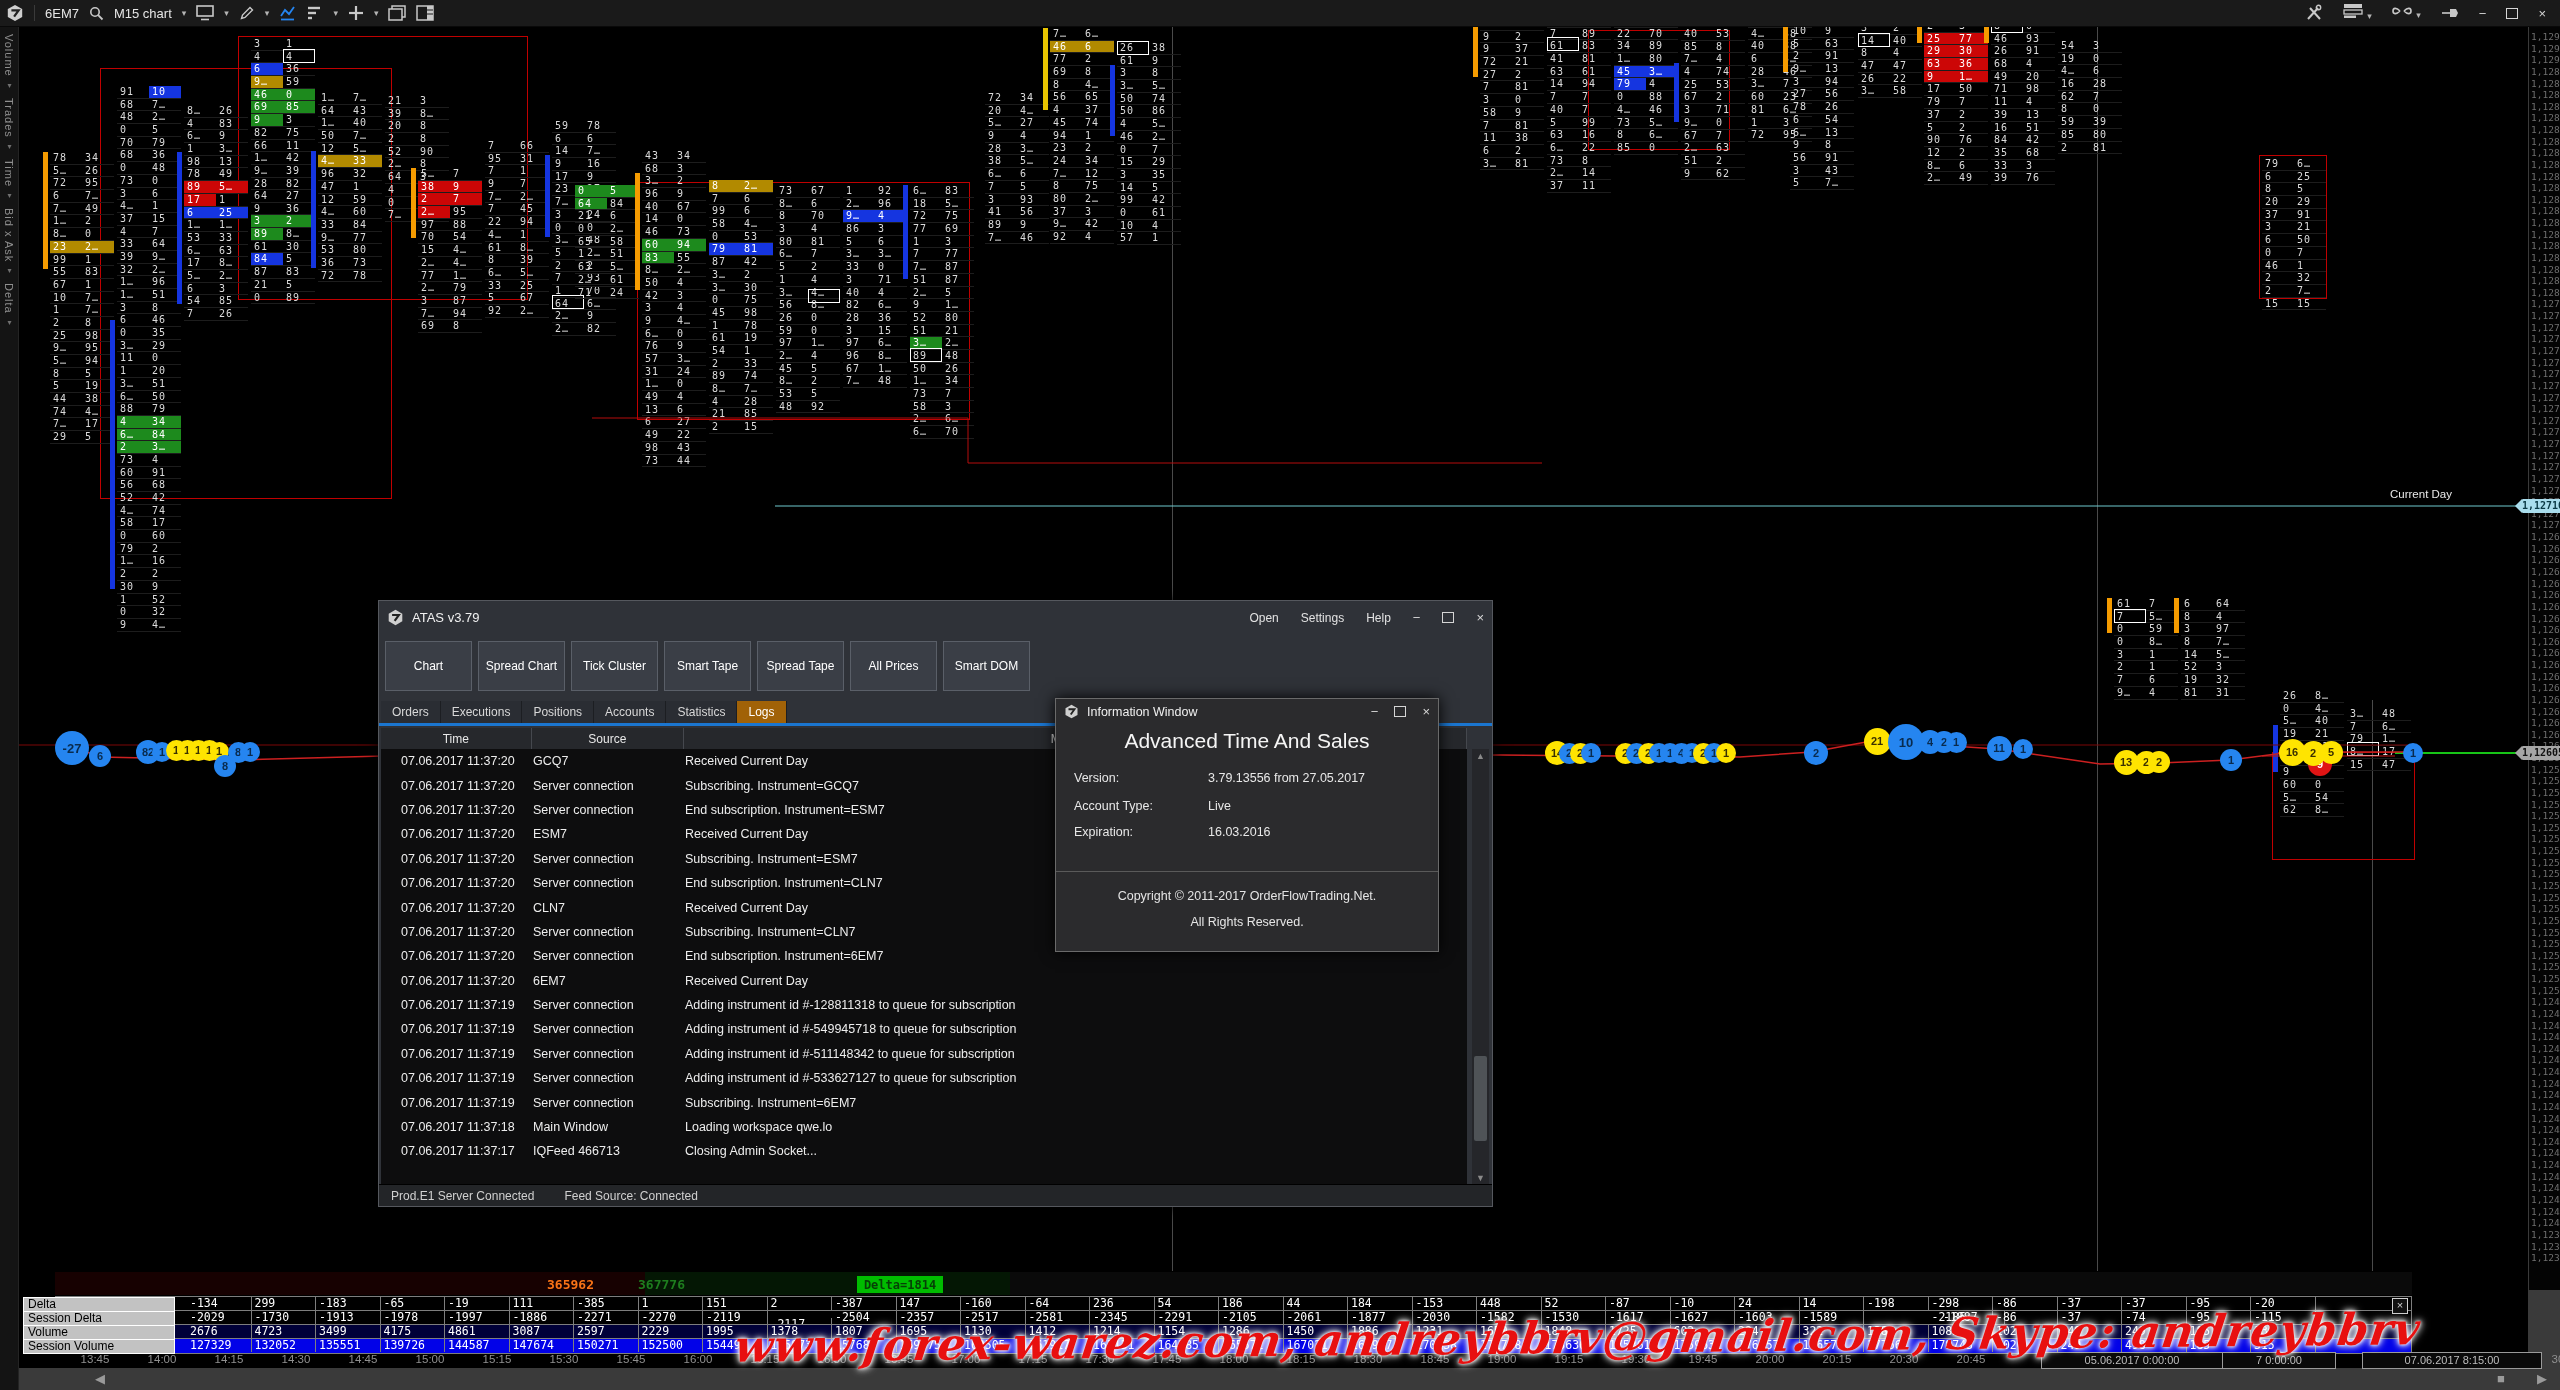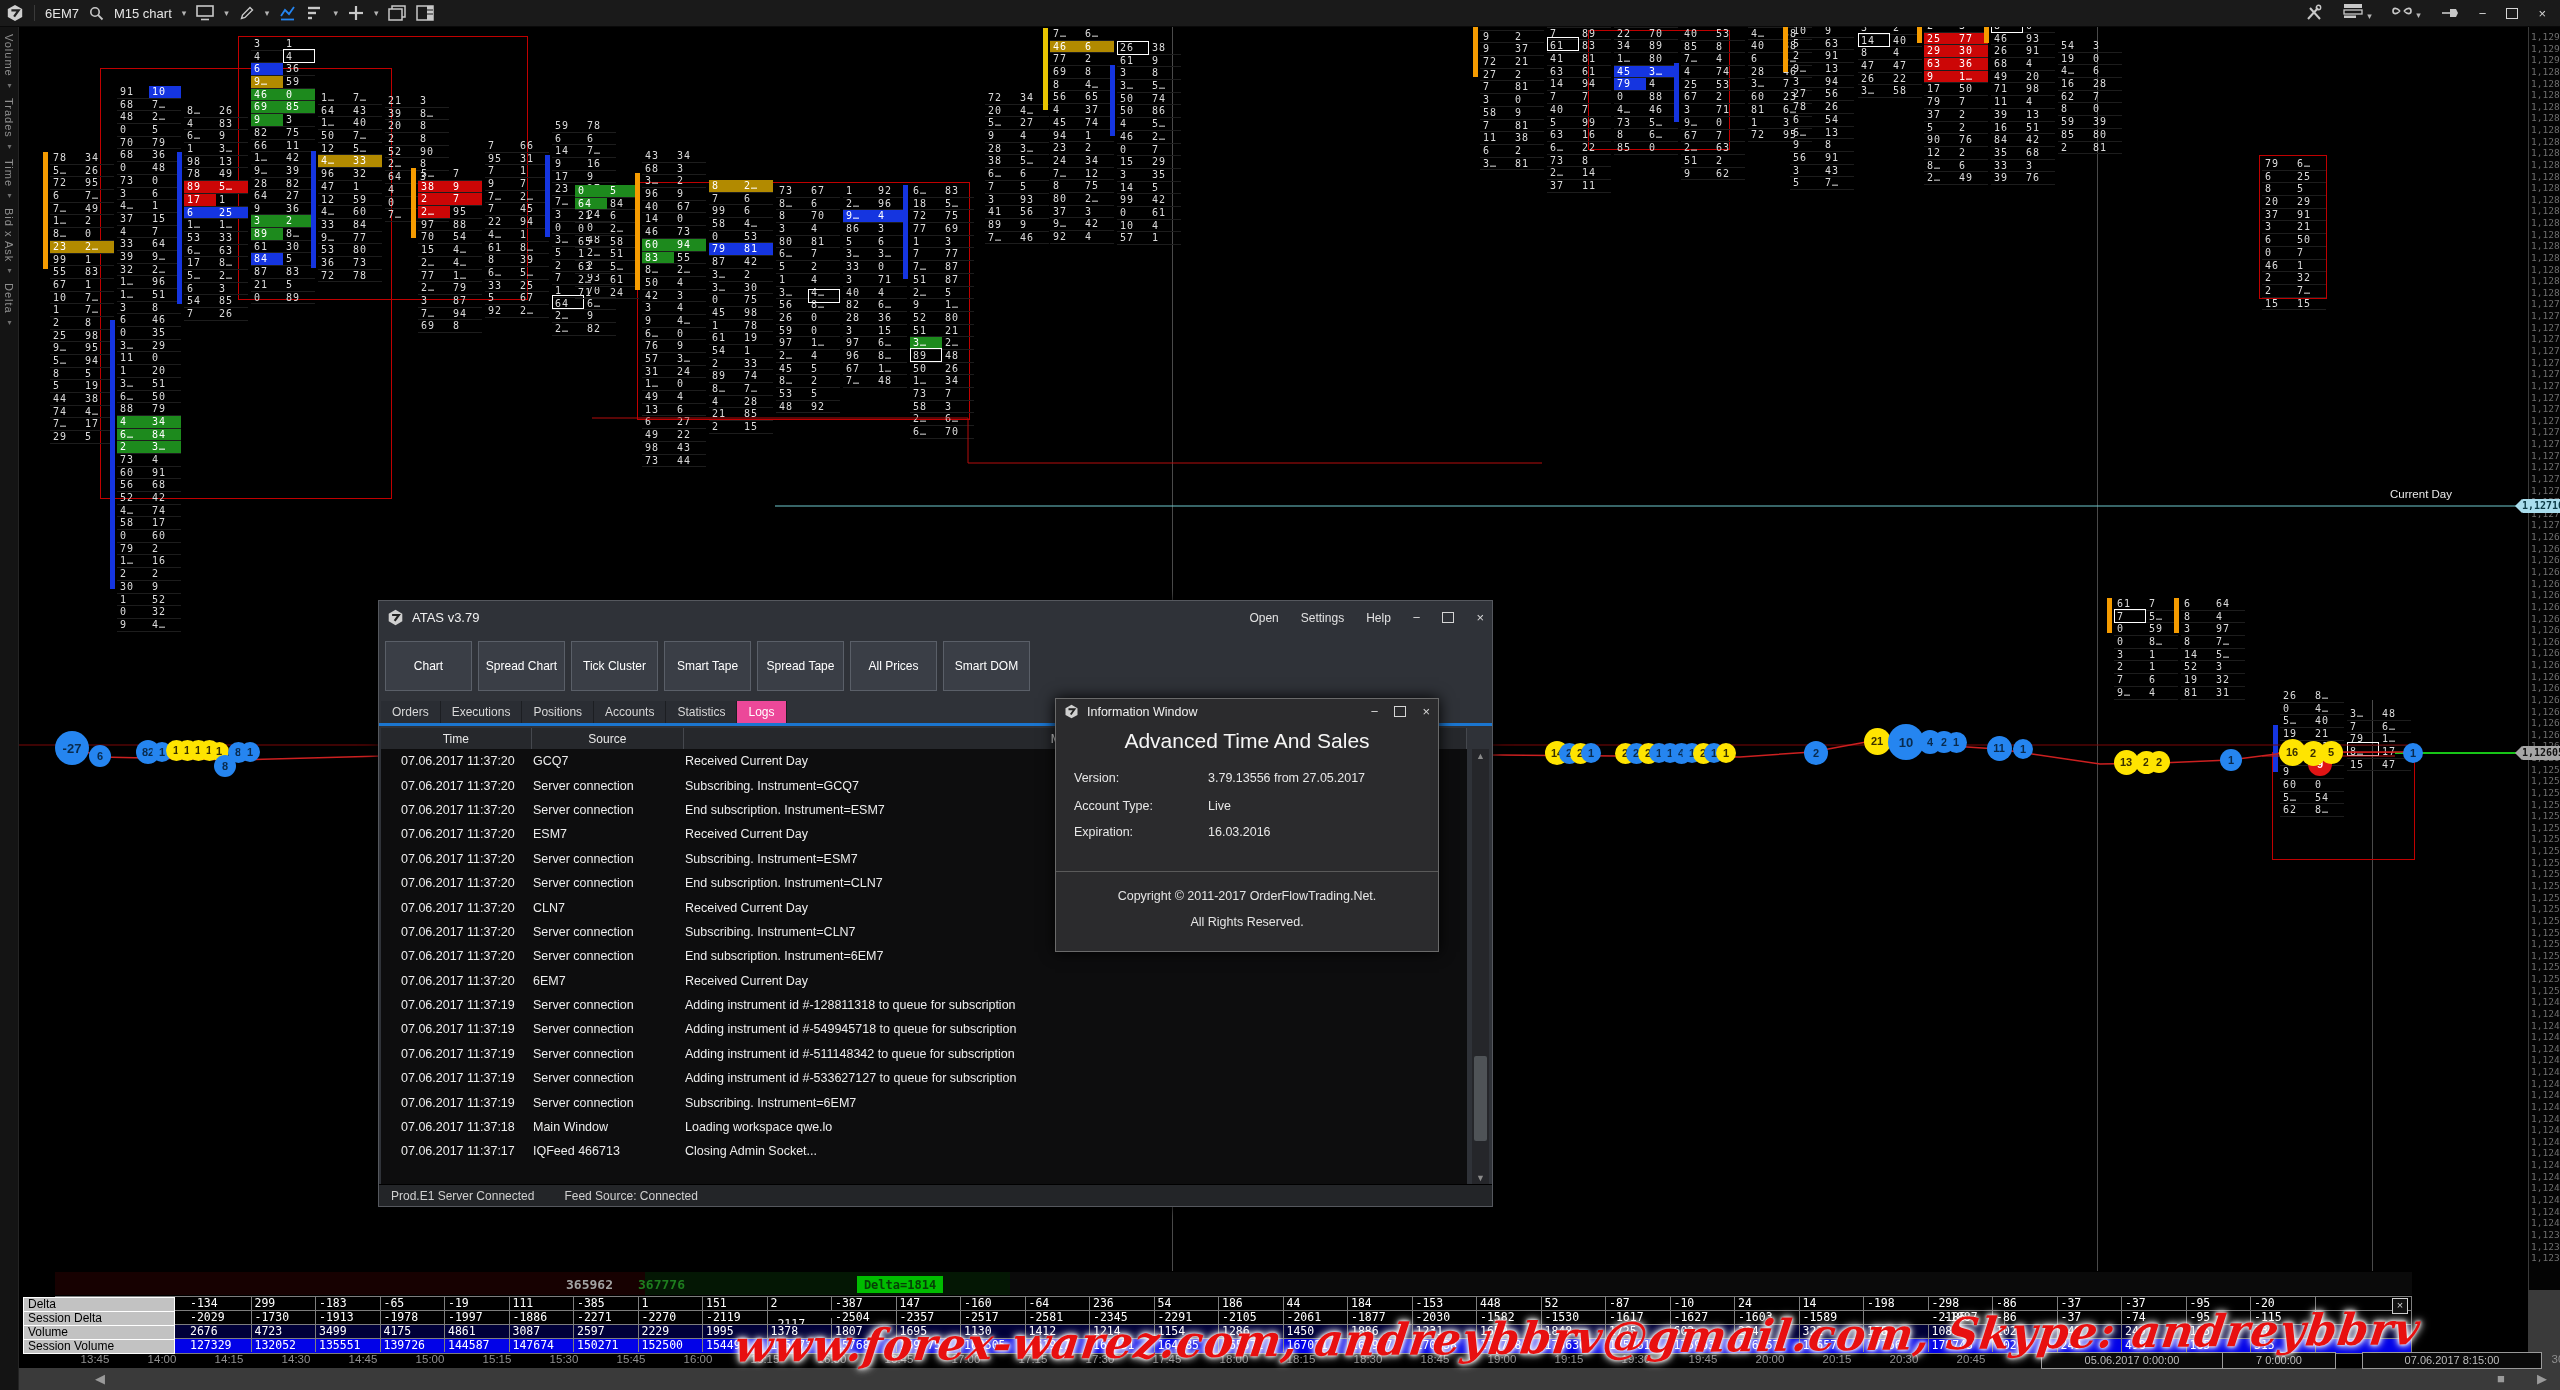--- a/index.html
+++ b/index.html
@@ -45,21 +45,21 @@
   .dialog{position:absolute;background:#2f3238;border:1px solid #55585e;box-shadow:0 0 14px #000;color:#eee;}
   .titlebar{position:absolute;left:0;top:0;right:0;height:32px;display:flex;align-items:center;padding:0 8px;}
   .titlebar .t-label{font-size:13px;color:#f0f0f0;margin-left:8px;}
   .menu-item{font-size:12px;color:#e2e2e2;margin-left:22px;}
   .ctrl{margin-left:22px;color:#d8d8d8;font-size:13px;display:inline-flex;align-items:center;}
   .tabbtn{position:absolute;top:40px;width:85px;height:48px;background:#3a3e46;border:1px solid #5a5f68;
           color:#fff;font-size:12px;display:flex;align-items:center;justify-content:center;text-align:center;line-height:1.2;}
   .subtabs{position:absolute;left:2px;top:100px;height:22px;display:flex;}
   .subtab{padding:0 11px;font-size:12px;color:#d8d8d8;background:#2a2d33;display:flex;align-items:center;
           border-right:1px solid #1c1e22;}
-  .subtab.active{background:#ec4899;color:#fff;}
+  .subtab.active{background:#a16207;color:#fff;}
   .bluebar{position:absolute;left:0;top:122px;right:0;height:3px;background:#1b76d0;}
   .tbl-header{position:absolute;left:2px;top:127px;width:1086px;height:21px;background:#26282c;display:flex;
               font-size:12px;color:#e8e8e8;border-bottom:1px solid #000;}
   .th{display:flex;align-items:center;justify-content:center;border-right:1px solid #45484e;}
   .tbl-body{position:absolute;left:2px;top:148px;width:1086px;height:436px;background:#0d0d0e;overflow:hidden;}
   .log-row{display:flex;height:24.4px;align-items:center;font-size:12.5px;color:#ededed;}
   .lr-time{width:132px;padding-left:20px;}
   .lr-src{width:152px;}
   .lr-msg{flex:1;}
   .vscroll{position:absolute;right:3px;top:148px;width:17px;height:436px;background:#25262a;}
@@ -2582,21 +2582,21 @@
   <div class="iw-value" style="top:126px;">16.03.2016</div>
   <div class="iw-div"></div>
   <div class="iw-center" style="top:190px;">Copyright © 2011-2017 OrderFlowTrading.Net.</div>
   <div class="iw-center" style="top:216px;">All Rights Reserved.</div>
 </div>
 
 <div id="bottom-root">
     <div class="strip-band" style="left: 55px; width: 590px; background: rgb(23, 1, 1);"></div>
     <div class="strip-band" style="left: 645px; width: 365px; background: rgb(4, 23, 4);"></div>
     <div class="strip-band" style="left: 1010px; width: 1402px; background: rgb(10, 10, 10);"></div>
-    <div class="strip-num" style="left: 566px; color: #a3a3a3;">365962</div>
+    <div class="strip-num" style="left: 547px; color: #f97316;">365962</div>
     <div class="strip-num" style="left: 638px; color: rgb(30, 125, 30);">367776</div>
     <div id="delta-box" style="left: 857px; width: 86px;">Delta=1814</div>
     <div class="brow" style="top: 1296px; background: rgb(0, 0, 0); border-bottom: 1px solid rgb(126, 126, 126);">
       <div class="bcell" style="left: 132px; width: 64.5px;">-134</div>
       <div class="bcell" style="left: 196.5px; width: 64.5px;">299</div>
       <div class="bcell" style="left: 261px; width: 64.5px;">-183</div>
       <div class="bcell" style="left: 325.5px; width: 64.5px;">-65</div>
       <div class="bcell" style="left: 390px; width: 64.5px;">-19</div>
       <div class="bcell" style="left: 454.5px; width: 64.5px;">111</div>
       <div class="bcell" style="left: 519px; width: 64.5px;">-385</div>

